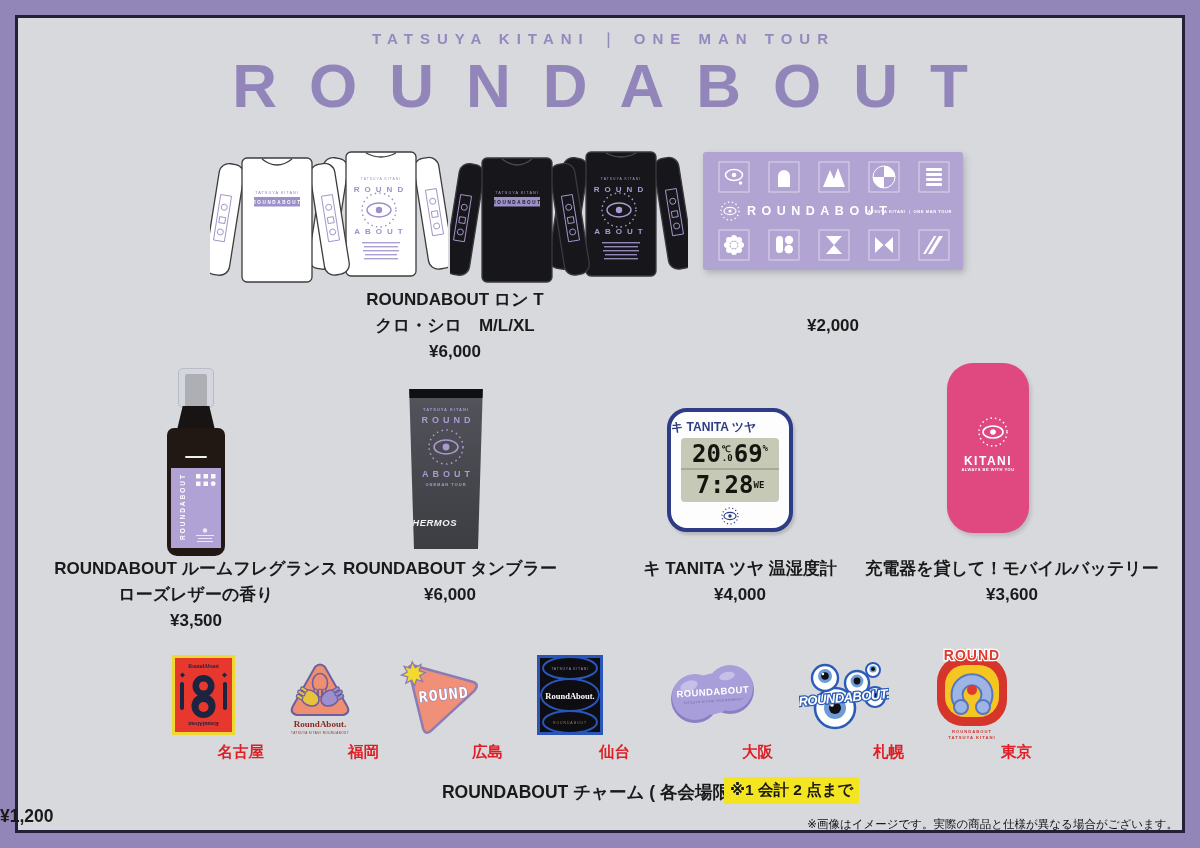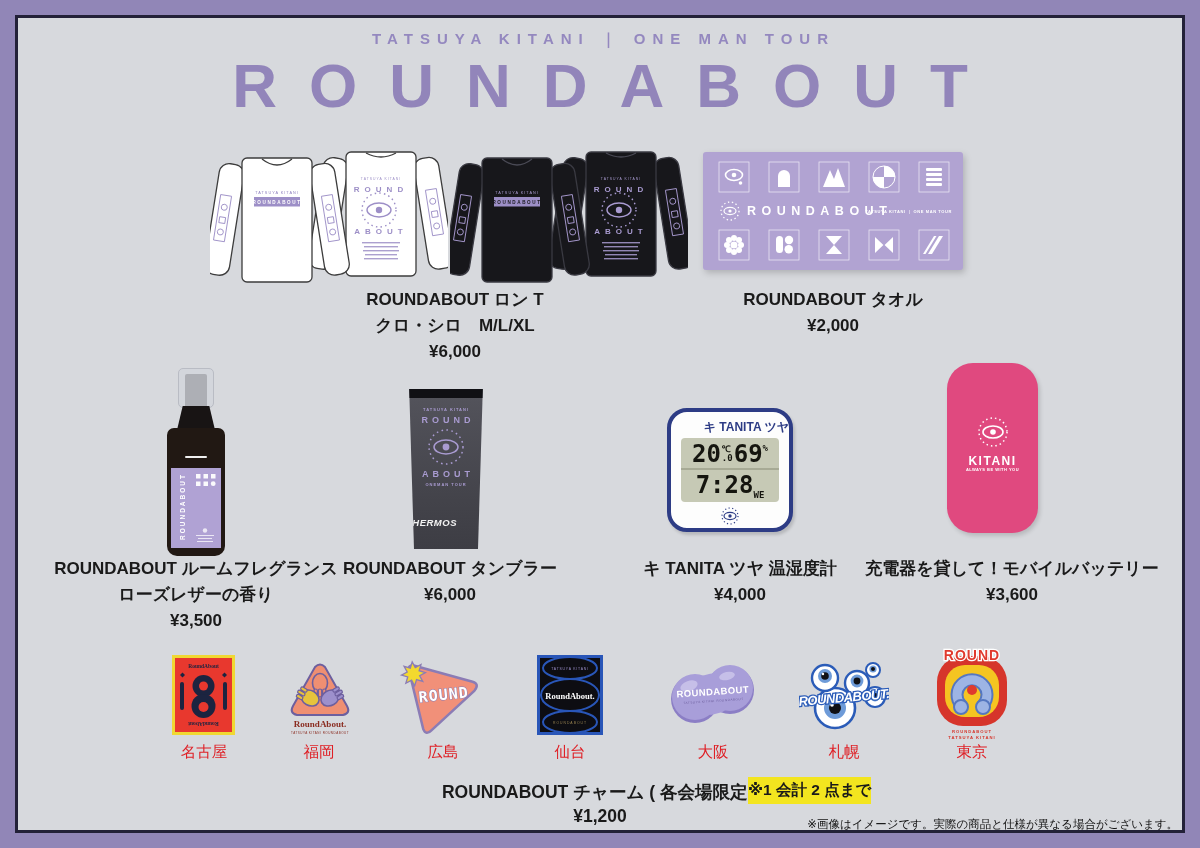--- a/index.html
+++ b/index.html
@@ -7,21 +7,21 @@
   body{font-family:"Liberation Sans","DejaVu Sans",sans-serif;background:#9186b7}
   .poster{position:relative;width:1200px;height:848px;background:#9186b7}
   .inner-bg{position:absolute;inset:15px;background:#d7d9dd;border:3px solid #232138}
   
   .subtitle{position:absolute;top:30px;left:0;width:1200px;text-align:center;
     font-size:15px;font-weight:bold;letter-spacing:7px;text-indent:7px;color:#9488bf}
   .title{position:absolute;top:50px;left:0;width:1200px;text-align:center;
     font-size:62px;font-weight:bold;letter-spacing:32px;text-indent:32px;color:#9285ba}
   
   .cap{position:absolute;font-weight:bold;font-size:17px;line-height:1;color:#1a1a1a;text-align:center;width:320px}
-  .venue{position:absolute;top:742px;width:120px;text-align:center;font-weight:normal;font-size:15.5px;color:#df1f25}
+  .venue{position:absolute;top:742px;width:120px;text-align:right;font-weight:bold;font-size:15.5px;color:#df1f25}
   
   .towel{position:absolute;left:703px;top:152px;width:260px;height:118px;filter:drop-shadow(2px 3px 3px rgba(0,0,0,.18))}
   
   .fragrance{position:absolute;left:163px;top:366px;width:66px;height:192px}
   .frag-cap{position:absolute;left:15px;top:2px;width:36px;height:40px;background:rgba(210,213,220,.8);
     border:1px solid #b9bcc4;border-radius:5px}
   .frag-spray{position:absolute;left:22px;top:8px;width:22px;height:34px;background:#1d1a1a;border-radius:2px}
   .frag-collar{position:absolute;left:14px;top:40px;width:38px;height:24px;background:#181414;
     clip-path:polygon(15% 0,85% 0,100% 100%,0 100%)}
   .frag-body{position:absolute;left:4px;top:62px;width:58px;height:128px;background:#211813;border-radius:7px 7px 10px 10px}
@@ -35,44 +35,44 @@
     background:linear-gradient(#54545c,#43434a 70%,#3d3d44)}
   .tumbler-top{position:absolute;left:0;top:0;width:100%;height:9px;background:#101014}
   .tumbler-art{position:absolute;left:0;top:18px;width:100%;text-align:center;color:#a99bd1;font-weight:bold}
   .t-tiny{font-size:4px;letter-spacing:1px}
   .t-word{font-size:9px;letter-spacing:4px;text-indent:4px;margin-top:3px}
   .t-maker{position:absolute;left:0;top:128px;width:100%;color:#f2f2f2;
     font-weight:bold;font-style:italic;font-size:9.5px;letter-spacing:.5px}
   
   .tanita{position:absolute;left:667px;top:408px;width:126px;height:124px;background:#fdfdfd;
     border:4px solid #2d3c85;border-radius:20px;box-shadow:2px 3px 3px rgba(0,0,0,.15)}
-  .tanita-logo{position:absolute;top:7px;left:0;width:100%;text-align:right;color:#2d3c85;font-weight:bold;font-size:12px}
+  .tanita-logo{position:absolute;top:7px;left:0;width:100%;text-align:left;color:#2d3c85;font-weight:bold;font-size:12px}
   .lcd{position:absolute;left:10px;top:26px;width:98px;height:64px;background:#c6c9b5;border-radius:4px;
     color:#15150f;font-family:"DejaVu Sans Mono","Liberation Mono",monospace;font-weight:bold}
   .lcd-row1{position:absolute;top:2px;left:0;width:100%;height:30px;display:flex;align-items:center;justify-content:center;
     border-bottom:2px solid #a7aa95}
   .lcd-row2{position:absolute;top:32px;left:0;width:100%;height:30px;display:flex;align-items:center;justify-content:center}
   .lcd-big{font-size:24px;line-height:1}
   .lcd-col{display:flex;flex-direction:column;font-size:9px;line-height:1;margin:0 1px}
   .lcd-sm{font-size:9px}
   
-  .battery{position:absolute;left:947px;top:363px;width:91px;height:170px;background:#e0497f;border-radius:26px;
+  .battery{position:absolute;left:947px;top:363px;width:82px;height:170px;background:#e0497f;border-radius:26px;
     box-shadow:2px 3px 4px rgba(0,0,0,.15)}
   .bat-brand{position:absolute;top:91px;left:0;width:100%;text-align:center;color:#fff;font-weight:900;
     font-size:12px;letter-spacing:1.5px}
   .bat-tag{position:absolute;top:104px;left:0;width:100%;text-align:center;color:#fff;font-weight:bold;
     font-size:4px;letter-spacing:.5px}
   
   .charm{position:absolute}
   
   .charm-name-line{position:absolute;top:780px;left:0;width:1200px;text-align:center;
     font-size:17.5px;font-weight:bold;color:#1a1a1a}
-  .charm-note{position:absolute;top:777px;left:748px;background:#f3e51f;color:#1a1a1a;
-    font-size:15.5px;font-weight:bold;padding:3px 0}
-  .charm-price{position:absolute;top:806px;left:0;width:1200px;text-align:center;
+  .charm-note{position:absolute;top:777px;left:724px;background:#f3e51f;color:#1a1a1a;
+    font-size:15.5px;font-weight:bold;padding:3px 6px}
+  .charm-price{position:absolute;top:806px;left:0;width:1200px;
     font-size:17.5px;font-weight:bold;color:#1a1a1a}
   .disclaimer{position:absolute;top:817px;right:22px;font-size:11.5px;font-weight:normal;color:#111}
   svg{display:block}
 </style>
 </head>
 <body>
 
 <div class="poster">
   <div class="inner-bg"></div>
 
@@ -272,21 +272,20 @@
           <path d="M9,24 L20,6 24,6 13,24 Z"></path>
             <path d="M4,24 L15,6 17.5,6 6.5,24 Z"></path>
         </g>
       </g>
     </svg>
   </div>
 
   <div class="cap" style="left:295px;top:291px">ROUNDABOUT ロン T</div>
   <div class="cap" style="left:295px;top:317px">クロ・シロ　M/L/XL</div>
   <div class="cap" style="left:295px;top:343px">¥6,000</div>
-  <div class="cap" style="left:673px;top:291px">ROUNDABOUT タオル</div>
   <div class="cap" style="left:673px;top:317px">¥2,000</div>
 
   <div class="fragrance">
     <div class="frag-spray"></div>
     <div class="frag-cap"></div>
     <div class="frag-collar"></div>
     <div class="frag-body"></div>
     <div class="frag-slit"></div>
     <div class="frag-label">
       <span class="frag-vtext">ROUNDABOUT</span>
@@ -336,21 +335,21 @@
         <span class="lcd-big">20</span>
         <span class="lcd-col">
           <span>℃</span>
           <span>.0</span>
         </span>
         <span class="lcd-big">69</span>
         <span class="lcd-sm" style="align-self:flex-start;margin-top:3px">%</span>
       </div>
       <div class="lcd-row2">
         <span class="lcd-big">7:28</span>
-        <span class="lcd-sm" style="align-self:flex-end;margin-bottom:0">WE</span>
+        <span class="lcd-sm" style="align-self:flex-end;margin-bottom:10px">WE</span>
       </div>
     </div>
     <svg style="position:absolute;left:44px;bottom:2px" width="30" height="20" viewBox="0 0 30 20">
       <g stroke="#2d3c85" fill="none">
         <circle cx="15" cy="10" r="8" stroke-dasharray="1.2 2.4" stroke-width="1.2"></circle>
         <ellipse cx="15" cy="10" rx="6" ry="3.6" stroke-width="1.2"></ellipse>
       </g>
       <circle cx="15" cy="10" r="1.7" fill="#2d3c85"></circle>
     </svg>
   </div>

